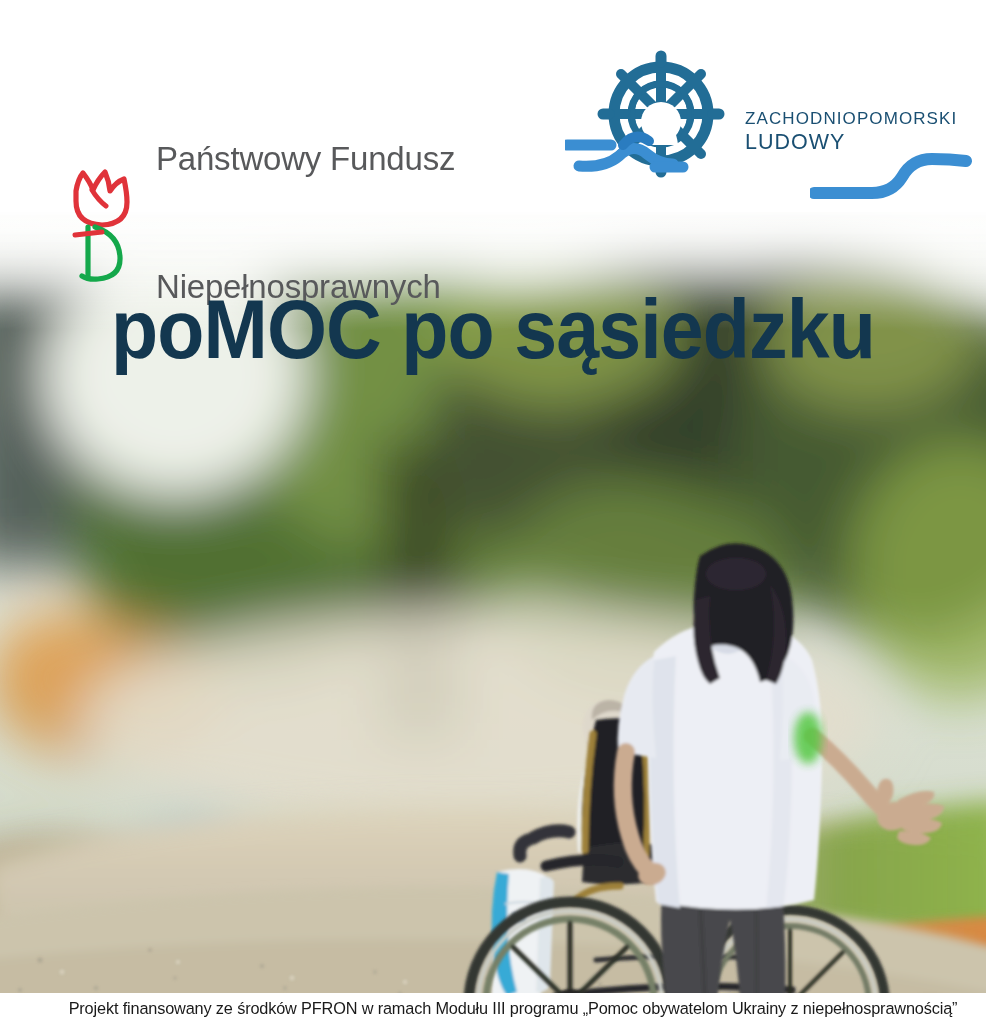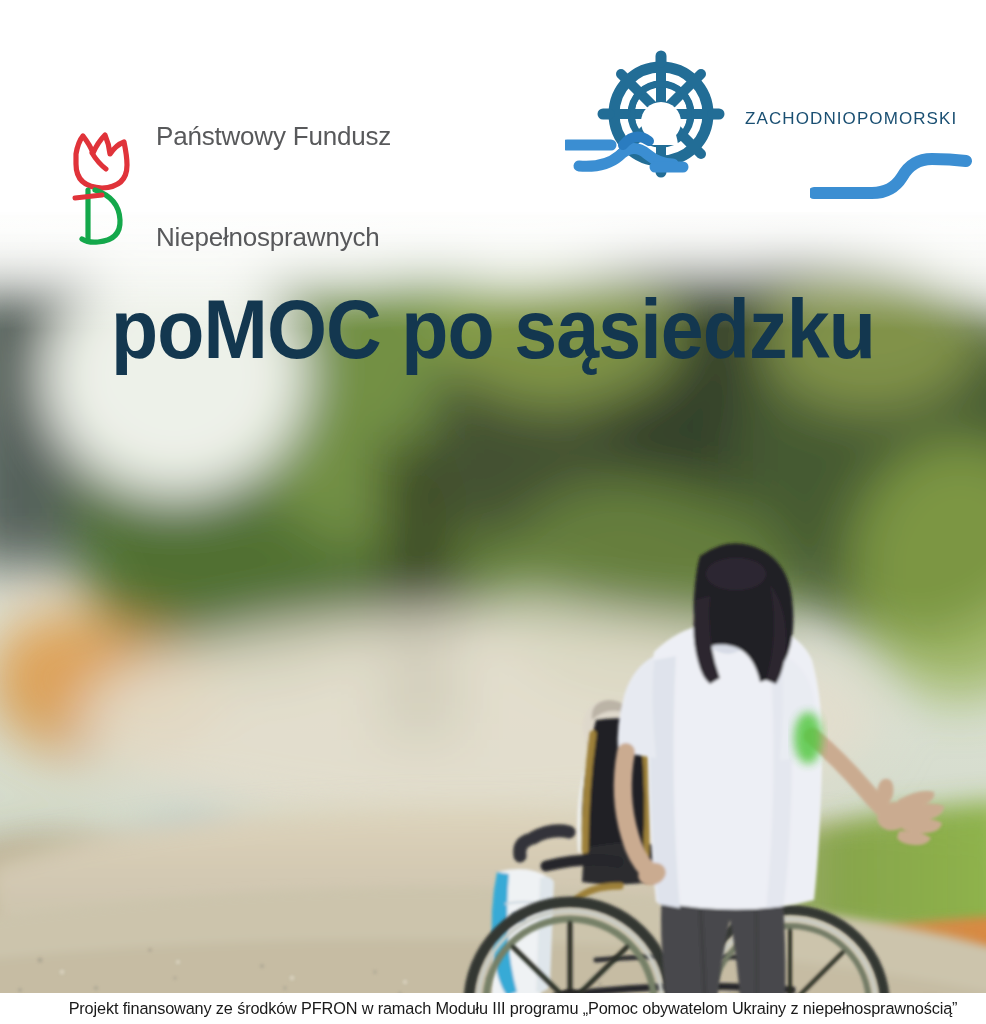--- a/index.html
+++ b/index.html
@@ -36,21 +36,21 @@
     position: absolute;
     left: 62px;
     top: 52px;
     display: flex;
     align-items: center;
     gap: 14px;
   }
   .pfron-mark { width: 80px; height: 118px; display: block; }
   .pfron-text {
     font-family: "Liberation Sans", sans-serif;
-    font-size: 26px;
+    font-size: 33px;
     line-height: 1.30;
     font-weight: 400;
     color: #58595b;
     letter-spacing: -0.2px;
     white-space: pre;
   }
   .pfron-text span { display: block; }
 
   
   .zul-logo {
@@ -540,20 +540,21 @@
         <g stroke-linecap="round" fill="none">
           <path d="M 2 95 L 46 95" stroke="#3b8ed2" stroke-width="11"></path>
           <path d="M 14 116 q 26 2 40 -10 q 14 -14 28 -2 q 12 10 26 10" stroke="#3b8ed2" stroke-width="11"></path>
           <path d="M 58 95 q 12 -14 26 -4" stroke="#2a7cc0" stroke-width="10"></path>
           <path d="M 90 117 L 118 117" stroke="#3b8ed2" stroke-width="11"></path>
         </g>
       </svg>
 
       <div class="zul-text">
         <div class="zul-l1">ZACHODNIOPOMORSKI</div>
+        <div class="zul-l3">LUDOWY</div>
       </div>
 
       <svg class="zul-swoosh" viewBox="0 0 165 60" xmlns="http://www.w3.org/2000/svg">
         <path d="M 4 48 L 62 48 q 20 0 30 -16 q 10 -18 30 -18 q 18 0 34 2" stroke="#3b8ed2" stroke-width="12" fill="none" stroke-linecap="round"></path>
       </svg>
     </div>
   </div>
 
   <h1 class="title">poMOC po sąsiedzku</h1>
 

